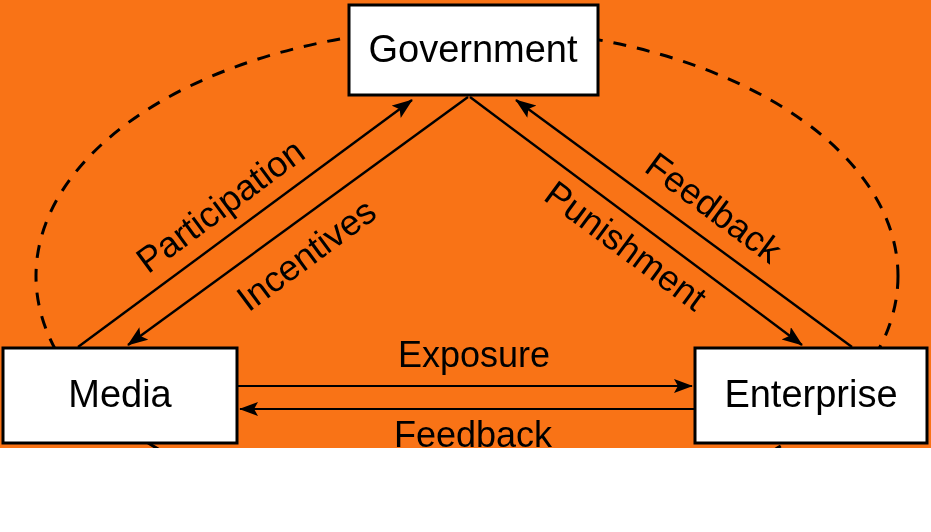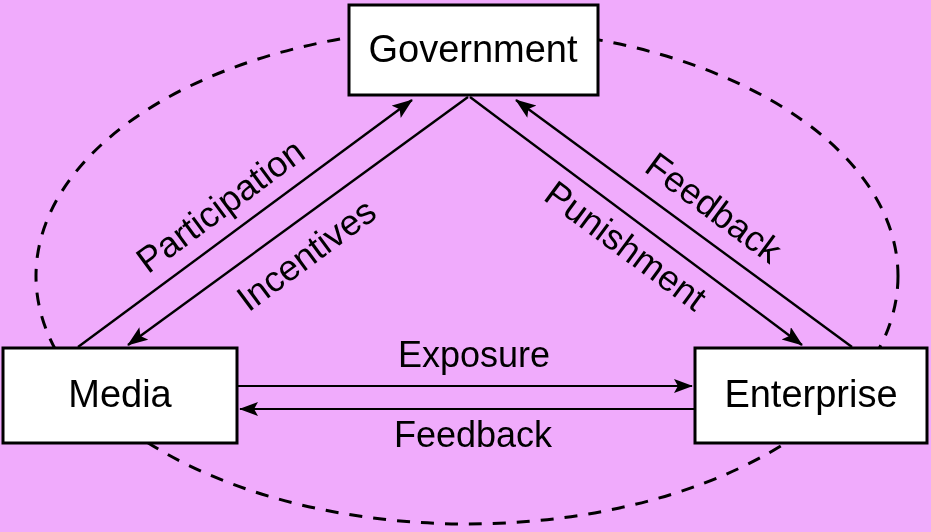--- a/index.html
+++ b/index.html
@@ -7,22 +7,22 @@
     margin: 0;
     padding: 0;
     background: #ffffff;
   }
   body {
     font-family: "Liberation Sans", sans-serif;
   }
   #stage {
     position: relative;
     width: 931px;
-    height: 532px;
-    background: #f0abfc;
+    height: 448px;
+    background: #f97316;
     overflow: hidden;
   }
   #diagram-svg {
     position: absolute;
     left: 0;
     top: 0;
     width: 931px;
     height: 532px;
     display: block;
   }

